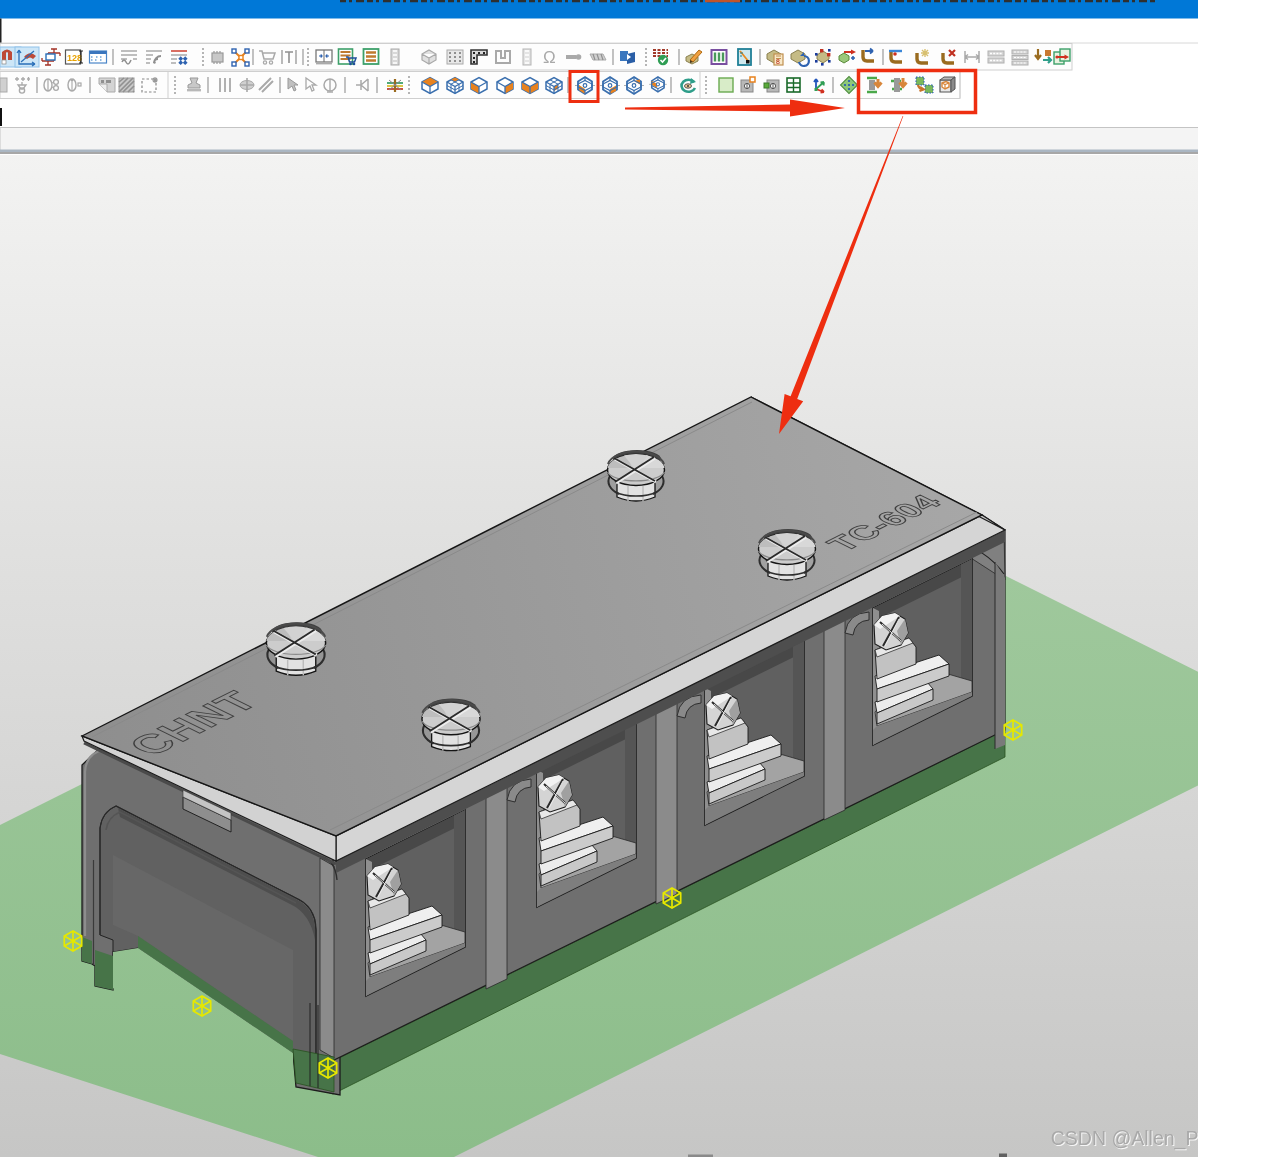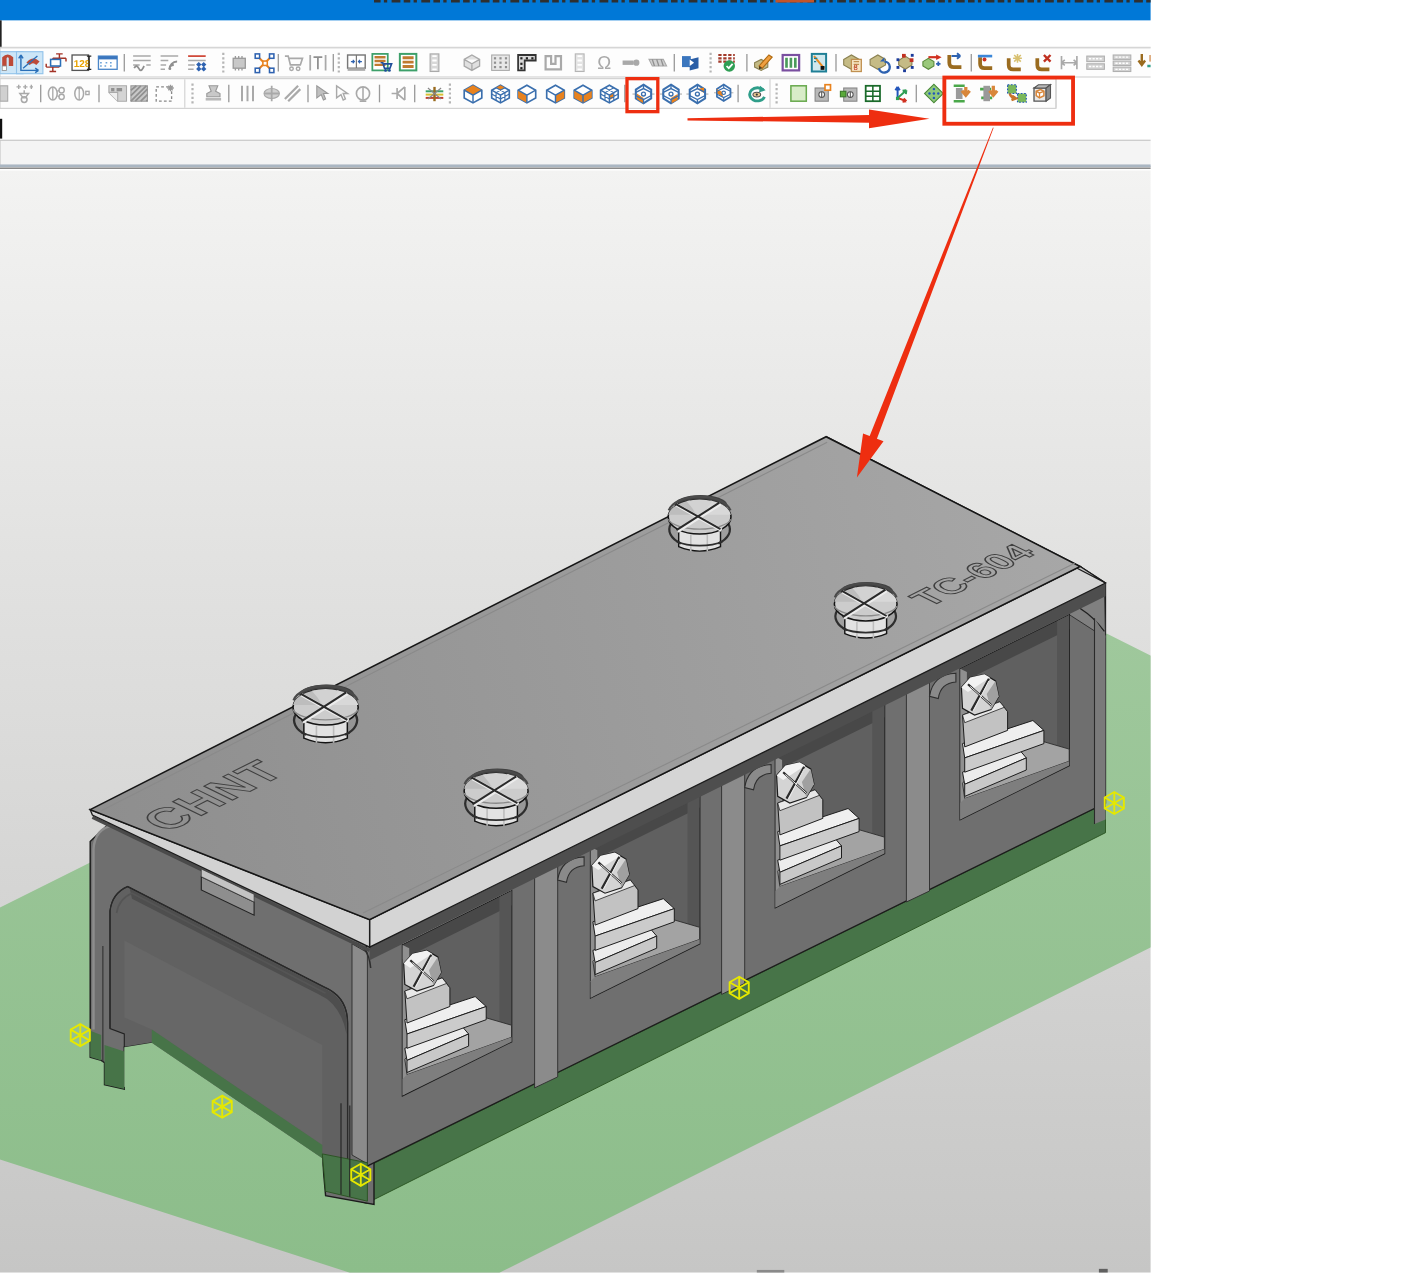--- a/index.html
+++ b/index.html
@@ -1,15 +1,15 @@
 <!DOCTYPE html>
 <html><head><meta charset="utf-8">
 <style>
 html,body{margin:0;padding:0;background:#fff}
-#root{position:relative;width:1046px;height:1157px;overflow:hidden;font-family:"Liberation Sans",sans-serif}
+#root{position:relative;width:1198px;height:1157px;overflow:hidden;font-family:"Liberation Sans",sans-serif}
 </style></head><body>
 <div id="root">
 <svg width="1285" height="1157" viewBox="0 0 1285 1157">
 
 <defs>
 <linearGradient id="vpg" x1="0" y1="155" x2="0" y2="1157" gradientUnits="userSpaceOnUse">
  <stop offset="0" stop-color="#f3f3f2"></stop>
           <stop offset="0.35" stop-color="#e2e2e1"></stop>
           <stop offset="1" stop-color="#c6c6c5"></stop>
 </linearGradient>

